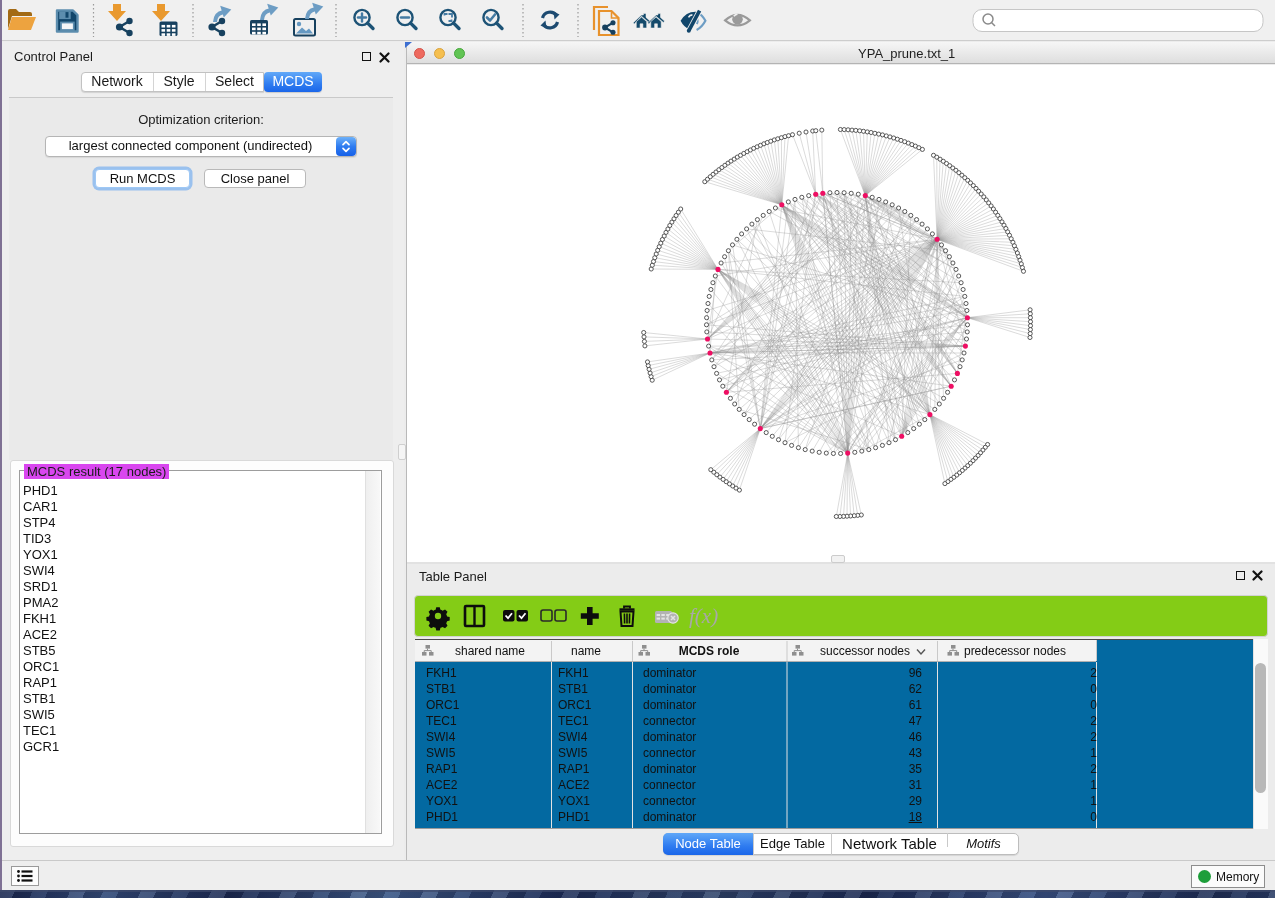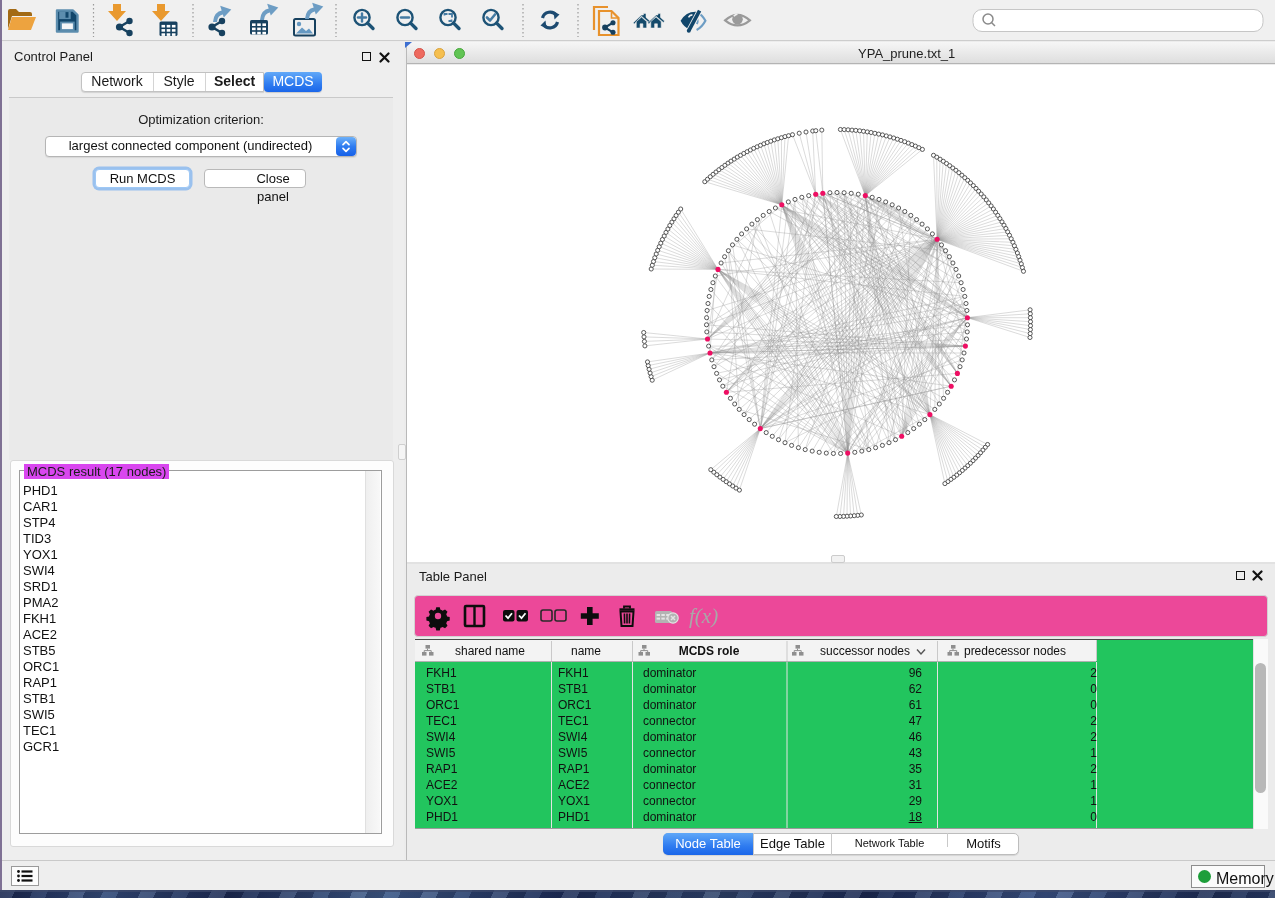--- a/index.html
+++ b/index.html
@@ -161,36 +161,36 @@
 <div class="abs" style="left:362px;top:52px;width:9px;height:9px;border:1.5px solid #111;"></div>
 <svg class="abs" style="left:379px;top:52px" width="11" height="11" viewBox="0 0 11 11">
     <path d="M1.5 1.5 L9.5 9.5 M9.5 1.5 L1.5 9.5" stroke="#111" stroke-width="2.2" stroke-linecap="round"></path>
   </svg>
 
 <div class="abs" style="left:81px;top:72px;width:183px;height:20px;background:#ffffff;border:1px solid #c2c2c2;border-radius:4px 0 0 4px;box-shadow:0 1px 1px rgba(0,0,0,0.12);"></div>
 <div class="abs" style="left:153px;top:73px;width:1px;height:18px;background:#d4d4d4;"></div>
 <div class="abs" style="left:205px;top:73px;width:1px;height:18px;background:#d4d4d4;"></div>
 <div class="abs" style="left:81px;top:72px;width:72px;height:20px;font-size:14px;text-align:center;line-height:19px;color:#1a1a1a;">Network</div>
 <div class="abs" style="left:153px;top:72px;width:52px;height:20px;font-size:14px;text-align:center;line-height:19px;color:#1a1a1a;">Style</div>
-<div class="abs" style="left:205px;top:72px;width:59px;height:20px;font-size:14px;text-align:center;line-height:19px;color:#1a1a1a;font-weight:bold;">Select</div>
+<div class="abs" style="left:205px;top:72px;width:59px;height:20px;font-size:14px;text-align:center;line-height:19px;color:#1a1a1a;">Select</div>
 <div class="abs" style="left:264px;top:72px;width:58px;height:20px;background:linear-gradient(#62a9f8,#2f7cf0 60%,#1b66e9);border-radius:4px;font-size:14px;text-align:center;line-height:19px;color:#ffffff;box-shadow:0 1px 1px rgba(0,0,0,0.15);">MCDS</div>
 
 <div class="abs" style="left:9px;top:97px;width:384px;height:363px;background:#eaeaea;border-top:1px solid #c9c9c9;"></div>
 <div class="abs" style="left:9px;top:112px;width:384px;text-align:center;font-size:13px;color:#1b1b1b;">Optimization criterion:</div>
 
 <div class="abs" style="left:45px;top:136px;width:312px;height:21px;background:#fff;border:1px solid #b5b5b5;border-radius:4px;box-shadow:0 1px 1px rgba(0,0,0,0.08);"></div>
 <div class="abs" style="left:45px;top:136px;width:291px;height:21px;line-height:20px;text-align:center;font-size:13px;color:#111;">largest connected component (undirected)</div>
 <div class="abs" style="left:336px;top:137px;width:20px;height:19px;border-radius:4px;background:linear-gradient(#6db1f9,#2f7cf0 50%,#1660e8);"></div>
 <svg class="abs" style="left:340px;top:140px" width="12" height="13" viewBox="0 0 12 13">
     <path d="M3 4.6 L6 1.6 L9 4.6" stroke="#fff" stroke-width="1.7" fill="none" stroke-linecap="round" stroke-linejoin="round"></path>
     <path d="M3 8.4 L6 11.4 L9 8.4" stroke="#fff" stroke-width="1.7" fill="none" stroke-linecap="round" stroke-linejoin="round"></path>
   </svg>
 
 <div class="abs" style="left:95px;top:169px;width:95px;height:19px;background:#fff;border:1px solid #9ec8f5;border-radius:4px;box-shadow:0 0 0 2.5px rgba(110,170,240,0.65);font-size:13px;text-align:center;line-height:18px;color:#111;">Run MCDS</div>
-<div class="abs" style="left:204px;top:169px;width:102px;height:19px;background:#fff;border:1px solid #b9b9b9;border-radius:4px;font-size:13px;text-align:center;line-height:18px;color:#111;padding-left:36px;">Close panel</div>
+<div class="abs" style="left:204px;top:169px;width:102px;height:19px;background:#fff;border:1px solid #b9b9b9;border-radius:4px;font-size:13px;text-align:center;line-height:18px;color:#111;">Close panel</div>
 
 <div class="abs" style="left:10px;top:460px;width:384px;height:387px;background:#fdfdfd;border:1px solid #d9d9d9;border-radius:3px;"></div>
 <div class="abs" style="left:19px;top:470px;width:363px;height:364px;border:1px solid #9d9d9d;background:#fff;"></div>
 <div class="abs" style="left:24px;top:464px;padding:0 3px;background:#d946ef;font-size:13px;color:#1b1b1b;">MCDS result (17 nodes)</div>
 <div class="abs" id="mcds-list" style="left:23px;top:483px;width:340px;font-size:13px;color:#111;line-height:16px;">PHD1<br>CAR1<br>STP4<br>TID3<br>YOX1<br>SWI4<br>SRD1<br>PMA2<br>FKH1<br>ACE2<br>STB5<br>ORC1<br>RAP1<br>STB1<br>SWI5<br>TEC1<br>GCR1</div>
 
 <div class="abs" style="left:365px;top:471px;width:15px;height:362px;background:linear-gradient(90deg,#efefef,#f8f8f8);border-left:1px solid #e0e0e0;"></div>
 
 <div class="abs" style="left:404px;top:42px;width:2px;height:818px;background:#ececec;"></div>
 <div class="abs" style="left:406px;top:42px;width:1px;height:818px;background:#b9b9b9;"></div>
@@ -501,21 +501,21 @@
 <div class="abs" style="left:407px;top:562px;width:868px;height:2px;background:#e2e2e2;"></div>
 <div class="abs" style="left:831px;top:555px;width:14px;height:8px;background:#f2f2f2;border:1px solid #cccccc;border-radius:2px;"></div>
 
 <div class="abs" style="left:407px;top:564px;width:868px;height:296px;background:#ececec;"></div>
 <div class="abs" style="left:419px;top:569px;font-size:13px;color:#1b1b1b;">Table Panel</div>
 <div class="abs" style="left:1236px;top:571px;width:9px;height:9px;border:1.5px solid #111;"></div>
 <svg class="abs" style="left:1252px;top:570px" width="11" height="11" viewBox="0 0 11 11">
     <path d="M1.5 1.5 L9.5 9.5 M9.5 1.5 L1.5 9.5" stroke="#111" stroke-width="2.2" stroke-linecap="round"></path>
   </svg>
 
-<div class="abs" id="tbl-toolbar" style="left:414px;top:595px;width:854px;height:42px;background:#ec4899;border:1px solid #d2d2d2;border-radius:4px;">
+<div class="abs" id="tbl-toolbar" style="left:414px;top:595px;width:854px;height:42px;background:#84cc16;border:1px solid #d2d2d2;border-radius:4px;">
 <svg width="854" height="42" viewBox="0 0 854 42" xmlns="http://www.w3.org/2000/svg">
 
 <g transform="translate(23,20) scale(0.88)" fill="#0d0d0d">
         <path d="M-2 -10 h4 l0.8 3 a7.4 7.4 0 0 1 2.4 1 l2.8 -1.5 2.8 2.8 -1.5 2.8 a7.4 7.4 0 0 1 1 2.4 l3 0.7 0 4 -3 0.7 a7.4 7.4 0 0 1 -1 2.4 l1.5 2.8 -2.8 2.8 -2.8 -1.5 a7.4 7.4 0 0 1 -2.4 1 l-0.8 3 -4 0 -0.7 -3 a7.4 7.4 0 0 1 -2.4 -1 l-2.8 1.5 -2.8 -2.8 1.5 -2.8 a7.4 7.4 0 0 1 -1 -2.4 l-3 -0.7 0 -4 3 -0.7 a7.4 7.4 0 0 1 1 -2.4 l-1.5 -2.8 2.8 -2.8 2.8 1.5 a7.4 7.4 0 0 1 2.4 -1 z M0 -3.6 a3.6 3.6 0 1 0 0 7.2 a3.6 3.6 0 1 0 0 -7.2 z"></path>
       </g>
 
 <rect x="50" y="10" width="19" height="20" fill="none" stroke="#0d0d0d" stroke-width="2.6" rx="1"></rect>
       <line x1="59.5" y1="10" x2="59.5" y2="30" stroke="#0d0d0d" stroke-width="2.4"></line>
 
 <g transform="translate(88,14)">
@@ -552,21 +552,21 @@
           <rect x="11.2" y="8.6" width="3.4" height="2"></rect>
         </g>
         <circle cx="18" cy="9" r="5.2" fill="#b3b3b3" stroke="#e4e4e4" stroke-width="1.2"></circle>
         <path d="M16 7 l4 4 m0 -4 l-4 4" stroke="#e4e4e4" stroke-width="1.5"></path>
       </g>
 
 <text x="274" y="27" font-family="Liberation Serif, serif" font-style="italic" font-size="21" fill="#a8a8a8">f(x)</text>
 </svg>
 </div>
 
-<div class="abs" id="tbl" style="left:415px;top:639px;width:838px;height:190px;background:#22c55e;border-top:1px solid #4a4a4a;border-bottom:1px solid #9a9a9a;font-size:12px;color:#111;">
+<div class="abs" id="tbl" style="left:415px;top:639px;width:838px;height:190px;background:#0369a1;border-top:1px solid #4a4a4a;border-bottom:1px solid #9a9a9a;font-size:12px;color:#111;">
 <svg class="abs" style="left:0;top:0" width="838" height="190" viewBox="0 0 838 190" xmlns="http://www.w3.org/2000/svg">
 <rect x="0" y="0" width="681" height="21" fill="#f3f3f3"></rect>
 <line x1="0" y1="21.5" x2="681" y2="21.5" stroke="#b0b0b0"></line>
 <g stroke="#c9c9c9">
         <line x1="136.5" y1="1" x2="136.5" y2="21"></line>
         <line x1="217.5" y1="1" x2="217.5" y2="21"></line>
         <line x1="372" y1="1" x2="372" y2="21"></line>
         <line x1="522.5" y1="1" x2="522.5" y2="21"></line>
         <line x1="681.5" y1="0" x2="681.5" y2="21"></line>
       </g>
@@ -646,37 +646,37 @@
       <div class="abs" style="left:582px;top:146px;width:100px;text-align:right;">0</div>
 </div>
 </div>
 
 <div class="abs" style="left:1253px;top:639px;width:15px;height:190px;background:#fafafa;border-left:1px solid #e3e3e3;"></div>
 <div class="abs" style="left:1255px;top:663px;width:11px;height:130px;background:#b8b8b8;border-radius:6px;"></div>
 
 <div class="abs" style="left:663px;top:833px;width:356px;height:22px;background:#ffffff;border:1px solid #bdbdbd;border-radius:5px;box-shadow:0 1px 1px rgba(0,0,0,0.1);"></div>
 <div class="abs" style="left:663px;top:833px;width:90px;height:22px;background:linear-gradient(#60a8f8,#2e7bf0 60%,#1b66e9);border-radius:5px 0 0 5px;font-size:13px;color:#fff;text-align:center;line-height:21px;">Node Table</div>
 <div class="abs" style="left:753px;top:833px;width:78px;height:22px;border-left:1px solid #c9c9c9;font-size:13px;color:#111;text-align:center;line-height:21px;">Edge Table</div>
-<div class="abs" style="left:831px;top:833px;width:116px;height:22px;border-left:1px solid #c9c9c9;font-size:11px;color:#111;text-align:center;line-height:21px;">Network Table</div>
-<div class="abs" style="left:947px;top:833px;width:72px;height:14px;border-left:1px solid #c9c9c9;font-size:13px;color:#111;text-align:center;line-height:21px;">Motifs</div>
+<div class="abs" style="left:831px;top:833px;width:116px;height:22px;border-left:1px solid #c9c9c9;font-size:15px;color:#111;text-align:center;line-height:21px;">Network Table</div>
+<div class="abs" style="left:947px;top:833px;width:72px;height:14px;border-left:1px solid #c9c9c9;font-size:13px;color:#111;text-align:center;line-height:21px;font-style:italic;">Motifs</div>
 
 <div class="abs" style="left:0;top:860px;width:1275px;height:1px;background:#c9c9c9;"></div>
 <div class="abs" style="left:0;top:861px;width:1275px;height:29px;background:#eeeeee;"></div>
 <div class="abs" style="left:11px;top:866px;width:28px;height:20px;background:#fdfdfd;border:1px solid #9a9a9a;"></div>
 <svg class="abs" style="left:17px;top:870px" width="16" height="12" viewBox="0 0 16 12">
     <g fill="#111">
       <circle cx="1.5" cy="1.5" r="1.4"></circle>
       <circle cx="1.5" cy="6" r="1.4"></circle>
       <circle cx="1.5" cy="10.5" r="1.4"></circle>
       <rect x="4.5" y="0.4" width="11" height="2.2"></rect>
       <rect x="4.5" y="4.9" width="11" height="2.2"></rect>
       <rect x="4.5" y="9.4" width="11" height="2.2"></rect>
     </g>
   </svg>
 <div class="abs" style="left:1191px;top:865px;width:74px;height:23px;background:#fbfbfb;border:1px solid #8d8d8d;"></div>
 <div class="abs" style="left:1198px;top:870px;width:13px;height:13px;border-radius:50%;background:#1d9e3a;"></div>
-<div class="abs" style="left:1216px;top:870px;font-size:16px;color:#111;">Memory</div>
+<div class="abs" style="left:1216px;top:870px;font-size:12px;color:#111;">Memory</div>
 
 <div class="abs" id="wallpaper" style="left:0;top:890px;width:1275px;height:8px;background:linear-gradient(100deg,#1c2a52 0%,#3a5380 8%,#1e2d55 18%,#44618e 30%,#20305a 44%,#33486e 56%,#1d2c54 68%,#40598a 82%,#223259 94%,#2b3e66 100%);"></div>
 <div class="abs" style="left:0;top:890px;width:1275px;height:8px;background:repeating-linear-gradient(115deg,rgba(255,255,255,0.10) 0 14px,rgba(0,0,20,0.22) 14px 30px,rgba(255,255,255,0.05) 30px 44px,rgba(10,16,48,0.28) 44px 64px);"></div>
 <div class="abs" style="left:0;top:890px;width:1275px;height:1.5px;background:#3e4a6b;opacity:0.7;"></div>
 
 <div class="abs" style="left:0;top:0;width:2px;height:890px;background:#7f7194;"></div>
 
 </body></html>

